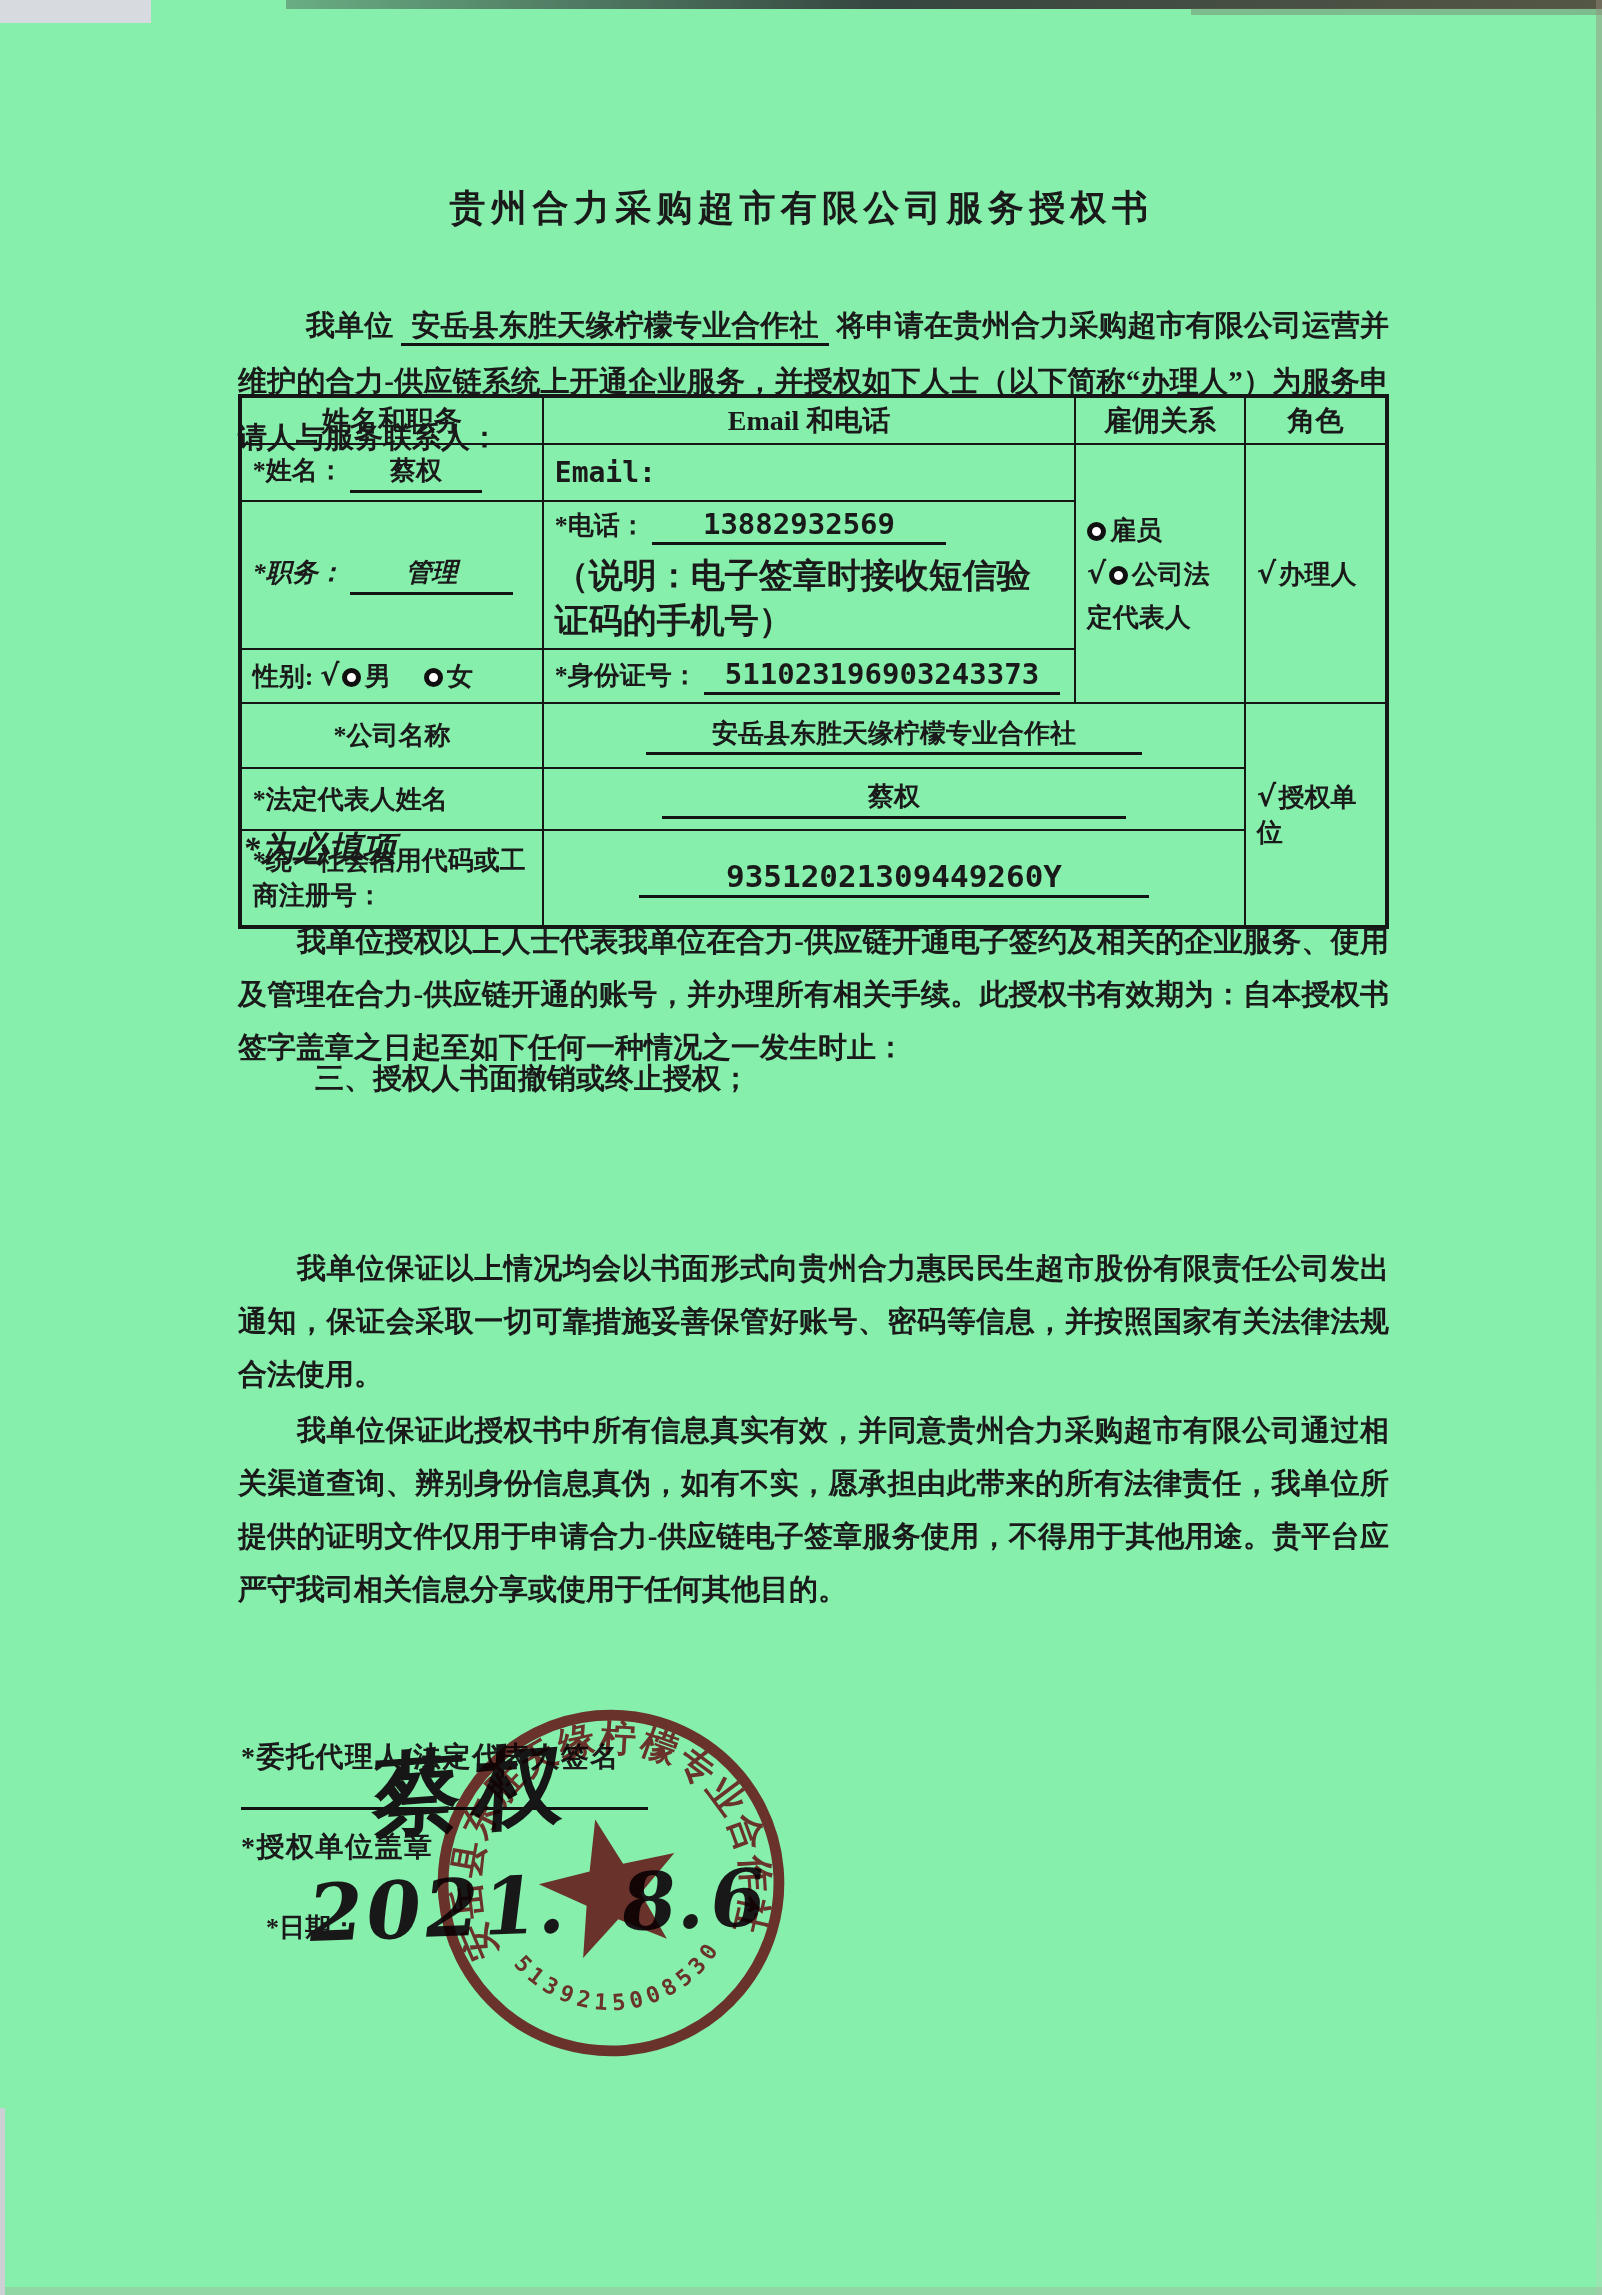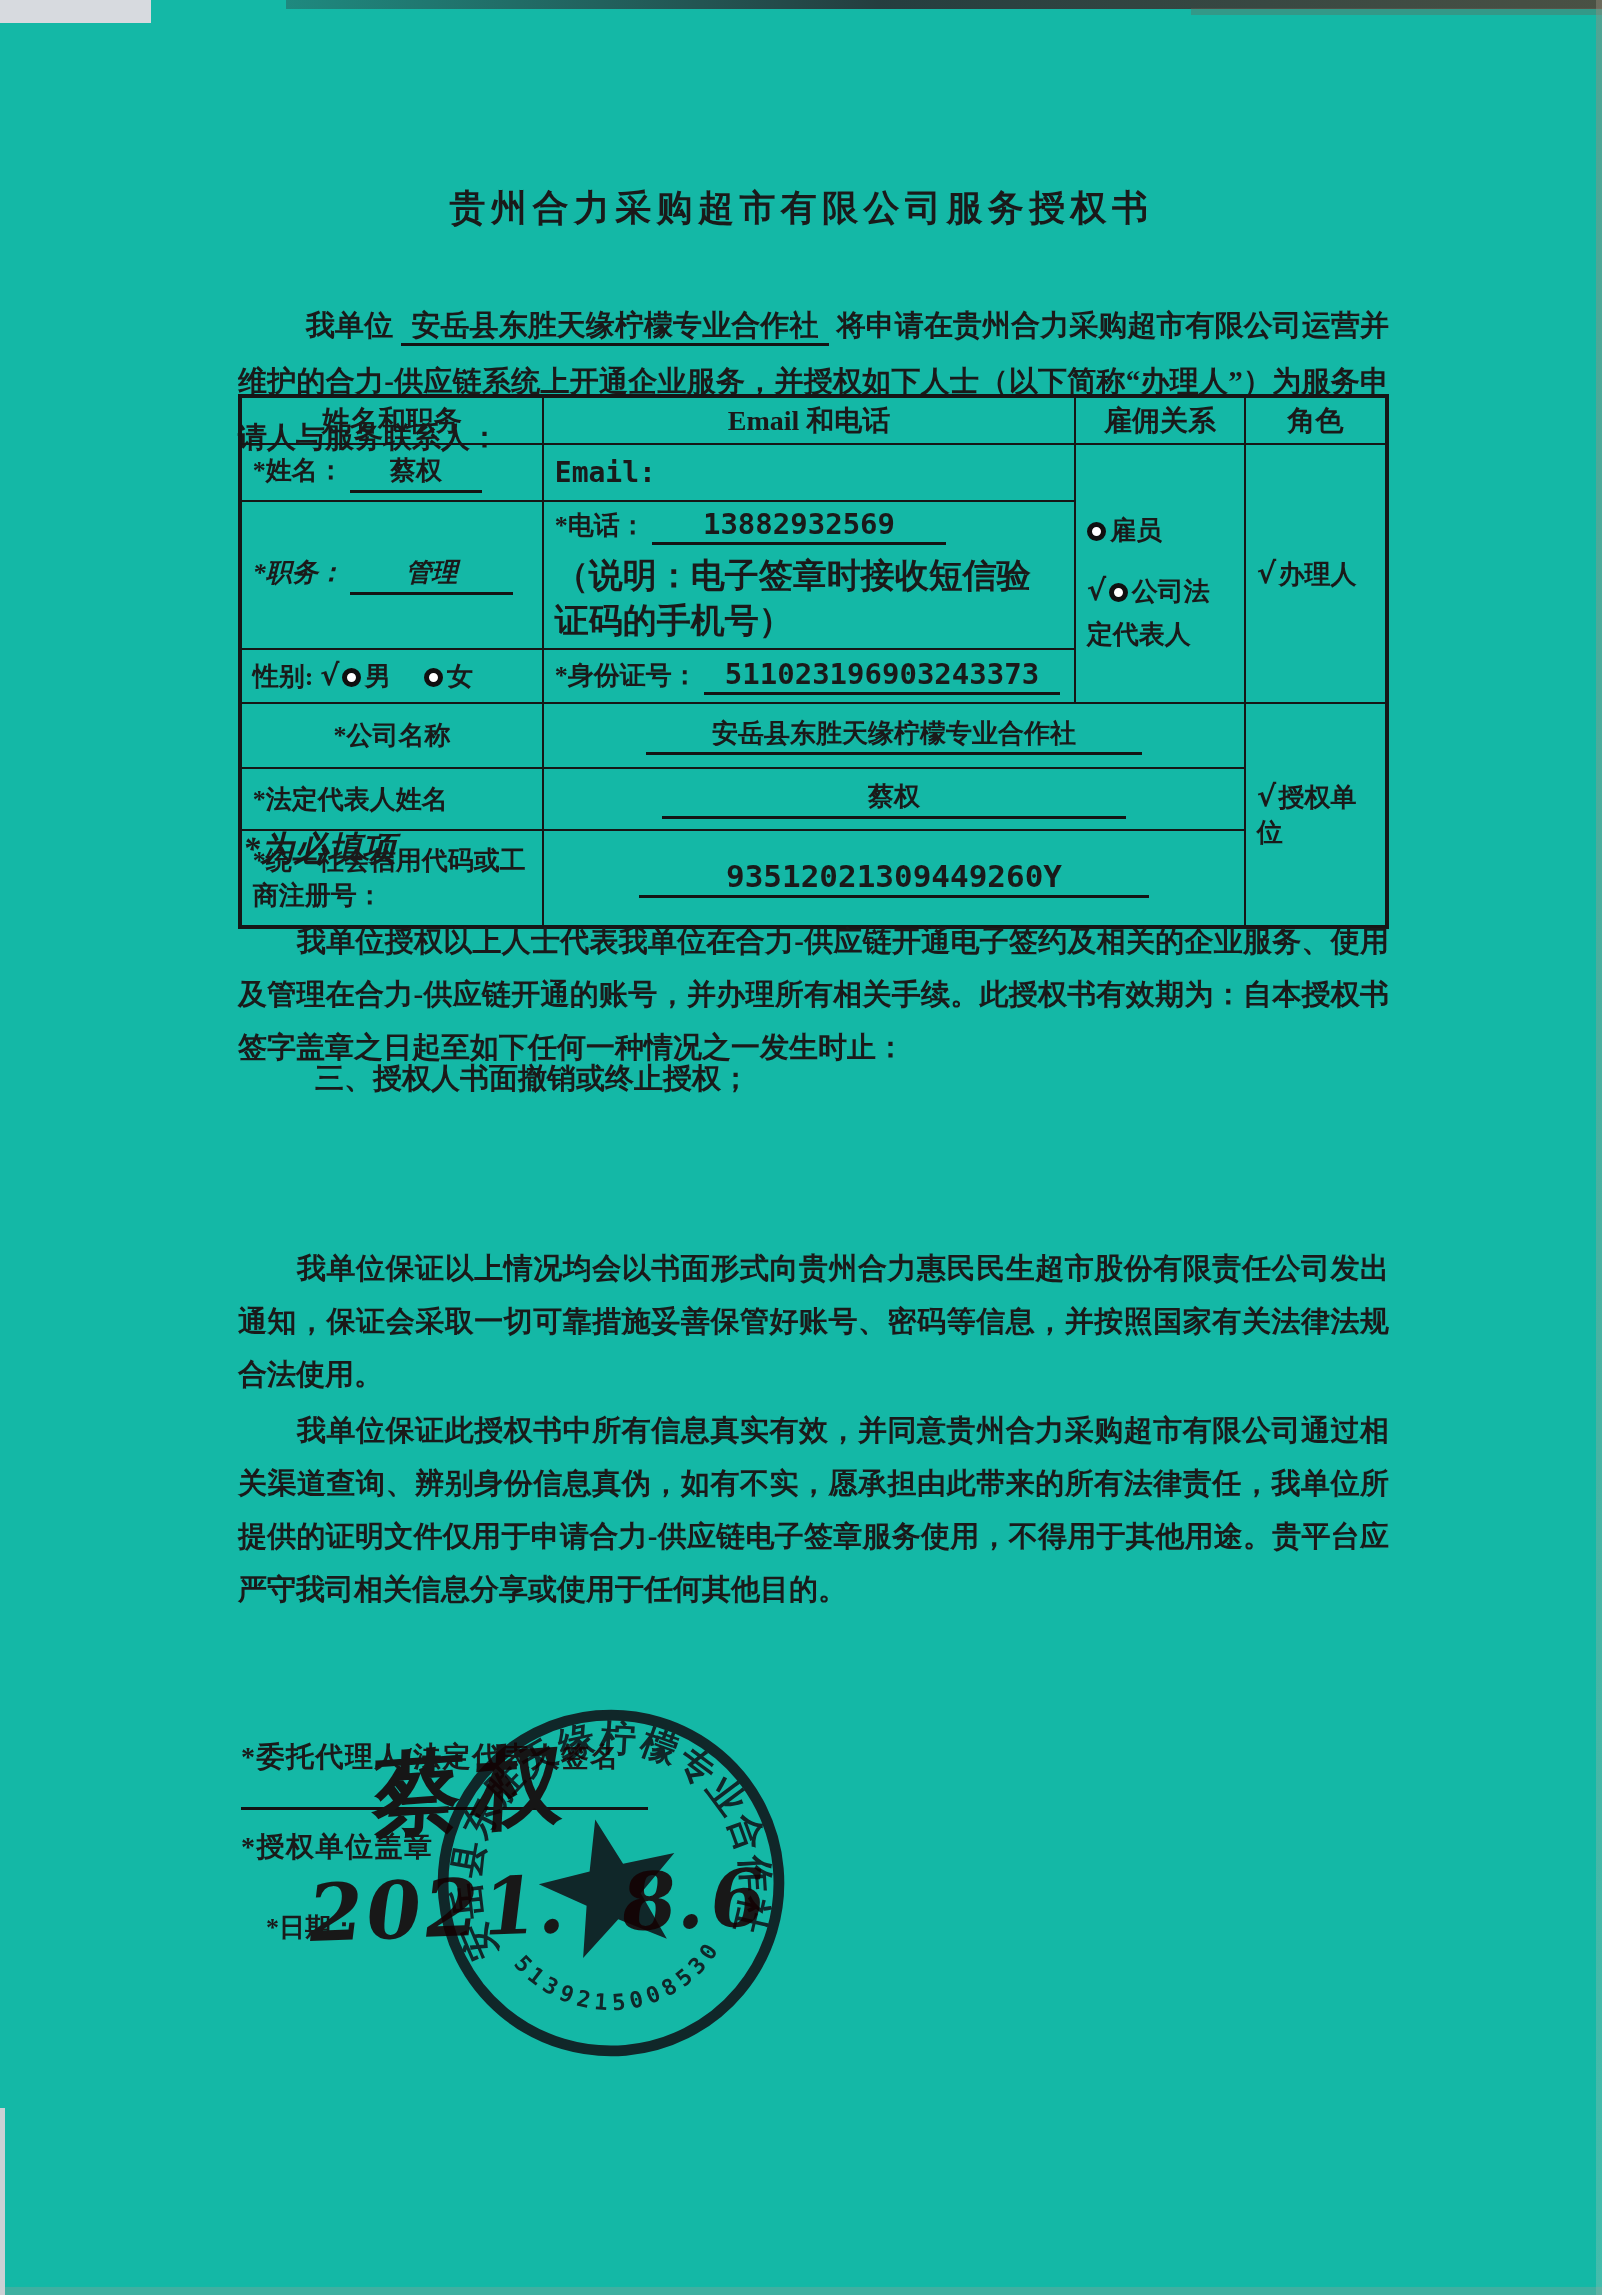--- a/index.html
+++ b/index.html
@@ -1,16 +1,16 @@
 <!DOCTYPE html>
 <html style="font-size:12.4px"><head>
 <meta charset="utf-8">
 <style>
   html,body{margin:0;padding:0;background:#9a9a9a;}
-  .page{position:relative;width:1603px;height:2295px;background:#14b8a6;overflow:hidden;
+  .page{position:relative;width:1603px;height:2295px;background:#86efac;overflow:hidden;
         font-family:"Liberation Serif",serif;color:#1a1a1a;}
   
   .edge-top-left{position:absolute;left:0;top:0;width:151px;height:23px;background:#d7dadf;}
   .edge-top{position:absolute;left:286px;top:0;width:1316px;height:8.5px;
             background:linear-gradient(to right,rgba(50,50,55,.35),rgba(40,40,45,.85) 45%,rgba(80,70,58,.9));}
   .edge-top2{position:absolute;left:1191px;top:7.7px;width:411px;height:7px;background:rgba(110,95,80,.35);}
   .edge-right{position:absolute;right:0;top:0;width:7px;height:100%;
               background:linear-gradient(to bottom,rgba(150,140,125,.45),rgba(205,200,190,.25));}
   .edge-bottom{position:absolute;left:0;bottom:0;width:100%;height:8.5px;background:rgba(165,160,150,.30);}
   .edge-left-bottom{position:absolute;left:0;top:2108px;width:5.4px;height:188px;background:#ccd0d4;}
@@ -27,21 +27,21 @@
   table.auth{border:4.6px solid #161616;}
   table.auth th,table.auth td{border:2.7px solid #161616;vertical-align:middle;
          font-size:26px;font-weight:700;padding:4.6px 10.8px;overflow:hidden;}
   table.auth th{text-align:center;font-size:28px;height:39px;padding:3.1px;}
   .c1{width:303px;} .c2{width:532px;} .c3{width:170px;} .c4{width:142px;}
   .mono{font-family:"DejaVu Sans Mono",monospace;font-weight:700;}
   .uv{display:inline-block;border-bottom:3.1px solid #141414;text-align:center;padding:0 7.7px 1.5px 7.7px;}
   .radio{display:inline-block;width:9.3px;height:9.3px;border:5.4px solid #101010;border-radius:50%;
          background:#fff;vertical-align:-2.3px;margin-right:3.9px;}
   .check{font-weight:900;font-size:1.12em;margin-right:2.3px;font-family:"DejaVu Sans",sans-serif;}
-  .opt{line-height:43px;margin-top:17px;}
+  .opt{line-height:43px;}
   .cell-center{text-align:center;}
   .note-line{font-size:34px;line-height:45px;font-weight:700;margin-top:7.7px;}
   
   .required{position:absolute;left:243px;top:826px;font-size:34px;font-weight:700;font-style:italic;}
   .para{position:absolute;left:238px;width:1151px;font-size:29px;line-height:53px;
         font-weight:700;text-align:justify;text-indent:59px;}
   .p2{top:886px;} .p3{top:1213px;} .p4{top:1375px;}
   .list{position:absolute;left:238px;top:1052px;width:1151px;font-size:29px;font-weight:700;}
   .list .li{line-height:53px;padding-left:77px;}
   

